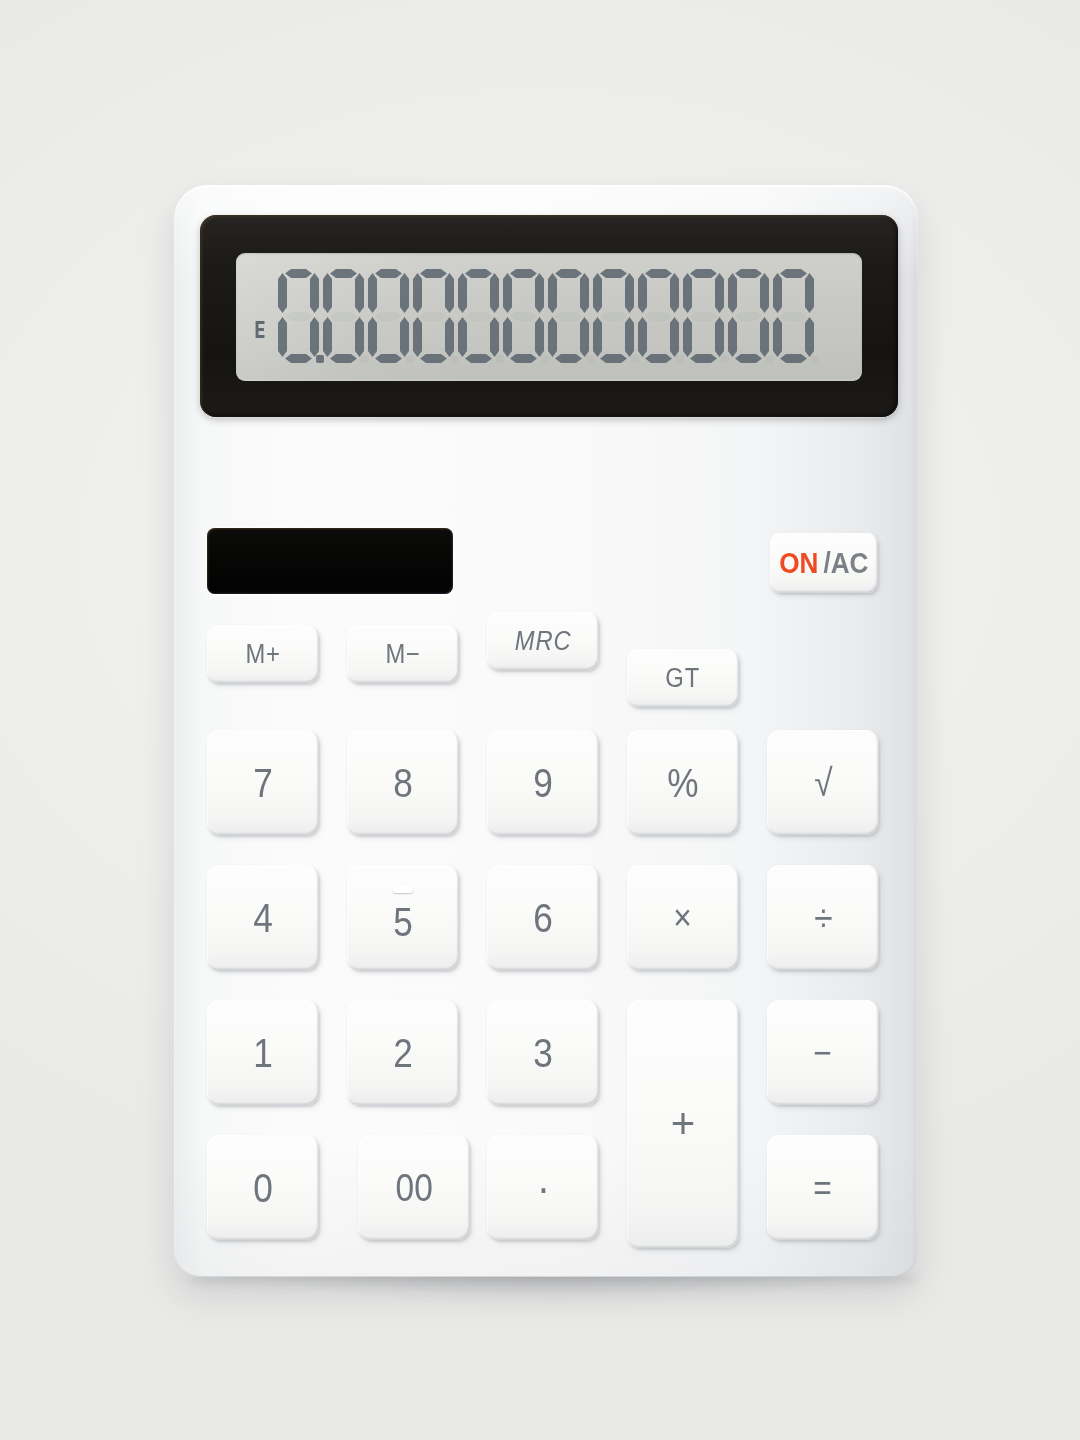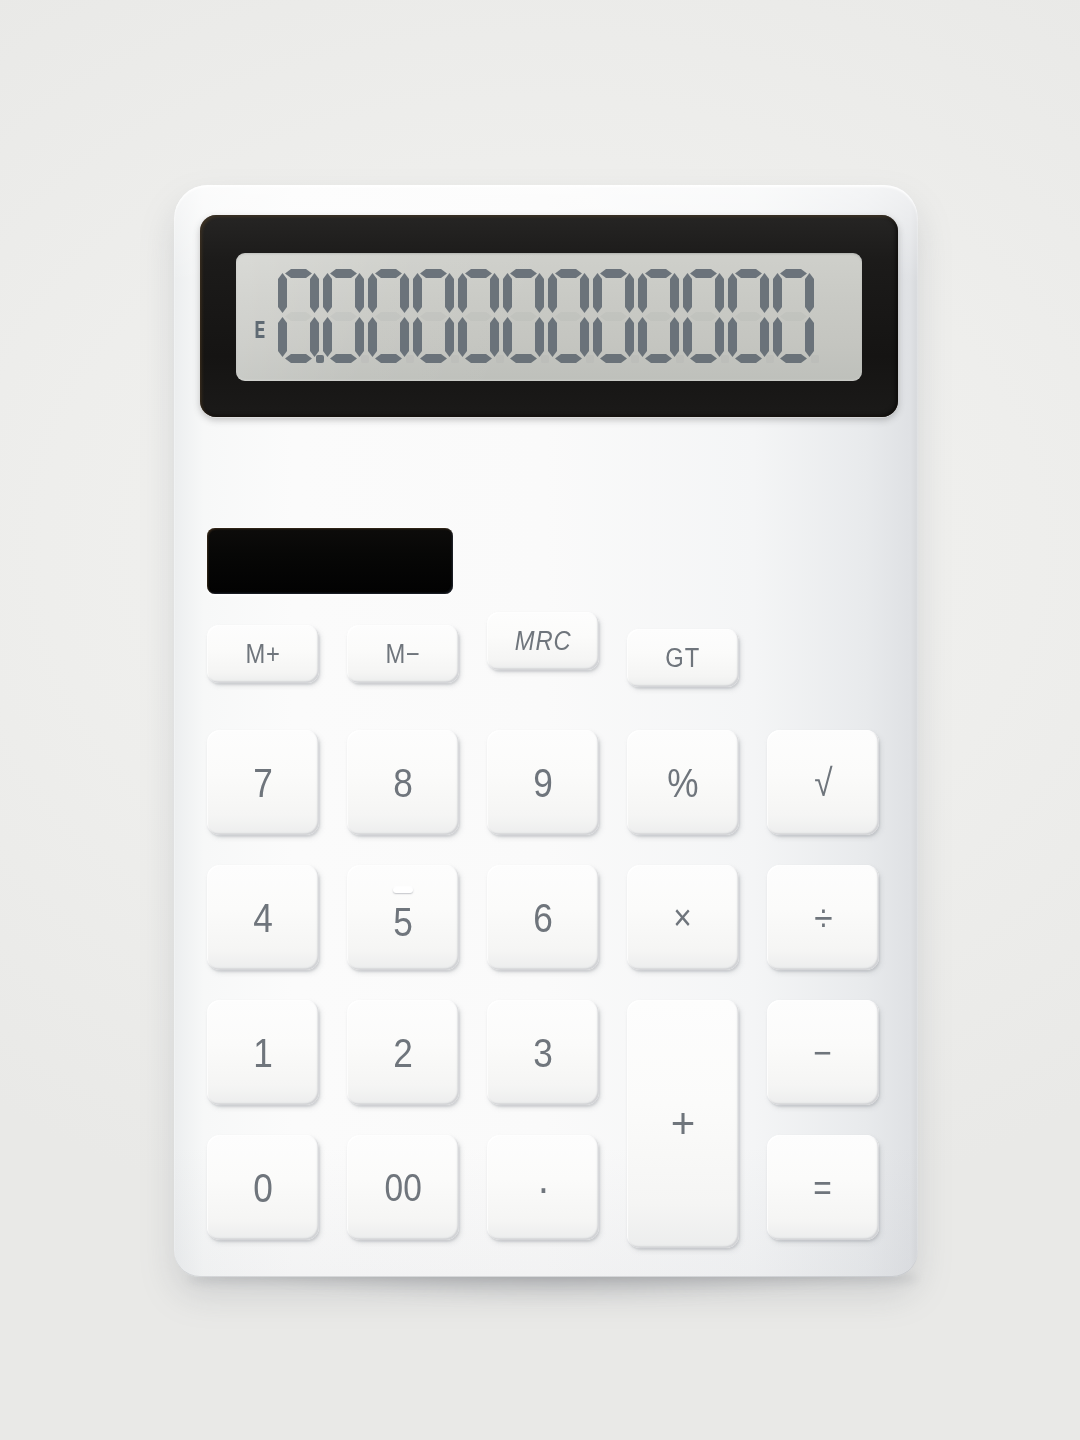--- a/index.html
+++ b/index.html
@@ -488,31 +488,35 @@
             <div class="seg-dp off"></div>
           </div>
         </div>
     </div>
   </div>
 
   <div class="solar-panel"></div>
 
   <div class="keypad">
 
+    <button class="key onac" style="left:596px; top:348px;">
+      <span class="onac-on">ON</span>
+        <span class="onac-ac">/AC</span>
+    </button>
 
     <button class="key fn" style="left:33px; top:440px;">
       <span class="lbl">M+</span>
     </button>
     <button class="key fn" style="left:173px; top:440px;">
       <span class="lbl">M−</span>
     </button>
     <button class="key fn" style="left:313px; top:427px;font-style:italic;">
       <span class="lbl">MRC</span>
     </button>
-    <button class="key fn" style="left:453px; top:444px;">
+    <button class="key fn" style="left:453px; top:464px;">
       <span class="lbl">GT</span>
     </button>
 
     <button class="key num" style="left:33px; top:545px;">
       <span class="lbl">7</span>
     </button>
     <button class="key num" style="left:173px; top:545px;">
       <span class="lbl">8</span>
     </button>
     <button class="key num" style="left:313px; top:545px;">
@@ -556,21 +560,21 @@
       <span class="lbl glyph-plus">+</span>
     </button>
 
     <button class="key num" style="left:593px; top:815px;">
       <span class="lbl glyph-minus">−</span>
     </button>
 
     <button class="key num" style="left:33px; top:950px;">
       <span class="lbl">0</span>
     </button>
-    <button class="key num" style="left:173px; top:950px;">
+    <button class="key num" style="left:184px; top:950px;">
       <span class="lbl glyph-00">00</span>
     </button>
     <button class="key num" style="left:313px; top:950px;">
       <span class="lbl glyph-dot">·</span>
     </button>
 
     <button class="key num" style="left:593px; top:950px;">
       <span class="lbl glyph-eq">=</span>
     </button>
 

